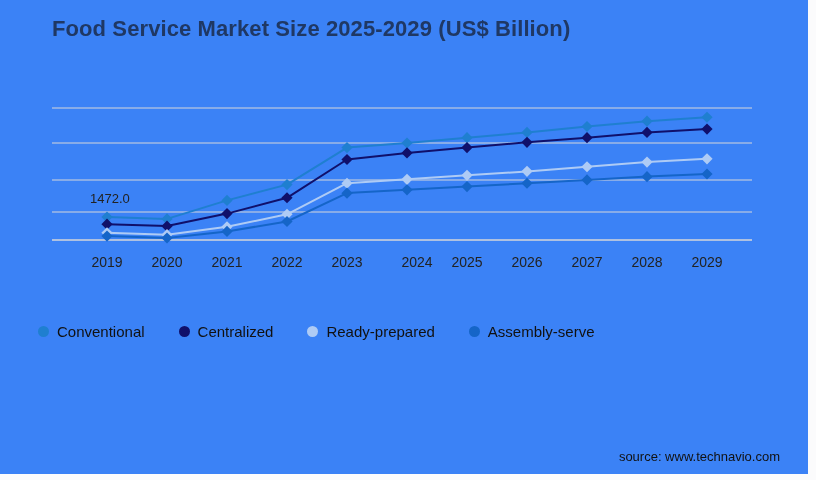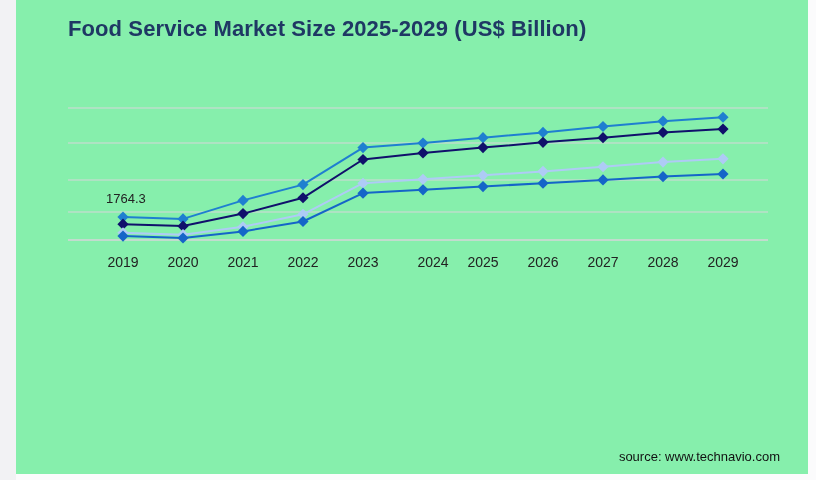--- a/index.html
+++ b/index.html
@@ -3,21 +3,21 @@
 <meta charset="utf-8">
 <style>
   html,body{margin:0;padding:0;}
   body{
     width:816px;height:480px;
     background:#f2f2f4;
     font-family:"Liberation Sans", sans-serif;
     overflow:hidden;
     position:relative;
   }
-  #stage{position:absolute;inset:0;background:#86efac;margin-left:16px;}
+  #stage{position:absolute;inset:0;background:#3b82f6;}
   
   #right-strip{position:absolute;top:0;right:0;width:8px;height:480px;background:#fbfbfc;}
   #bottom-strip{position:absolute;left:0;bottom:0;width:816px;height:6px;background:#fbfbfc;}
 
   #chart-title{
     position:absolute;left:52px;top:16px;
     font-size:22px;font-weight:bold;color:#1f3864;
     letter-spacing:.1px;white-space:nowrap;
   }
 
@@ -131,20 +131,38 @@
       <div class="xtick" style="left: 287px;">2022</div>
       <div class="xtick" style="left: 347px; text-align: center;">2023</div>
       <div class="xtick" style="left: 417px;">2024</div>
       <div class="xtick" style="left: 467px;">2025</div>
       <div class="xtick" style="left: 527px;">2026</div>
       <div class="xtick" style="left: 587px;">2027</div>
       <div class="xtick" style="left: 647px;">2028</div>
       <div class="xtick" style="left: 707px;">2029</div>
     </div>
 
-  <div id="value-label" style="left: 90px; top: 191.111px;">1764.3</div>
+  <div id="value-label" style="left: 90px; top: 191.111px;">1472.0</div>
 
+  <div id="legend">
+      <div class="legend-item">
+        <span class="legend-dot" style="background: rgb(31, 127, 208);"></span>
+        <span class="legend-label">Conventional</span>
+      </div>
+      <div class="legend-item">
+        <span class="legend-dot" style="background: rgb(16, 16, 107);"></span>
+        <span class="legend-label">Centralized</span>
+      </div>
+      <div class="legend-item">
+        <span class="legend-dot" style="background: rgb(174, 203, 245);"></span>
+        <span class="legend-label">Ready-prepared</span>
+      </div>
+      <div class="legend-item">
+        <span class="legend-dot" style="background: rgb(21, 101, 200);"></span>
+        <span class="legend-label">Assembly-serve</span>
+      </div>
+    </div>
 
   <div id="source">source: www.technavio.com</div>
 
   <div id="right-strip"></div>
   <div id="bottom-strip"></div>
 </div>
 
 </body></html>

